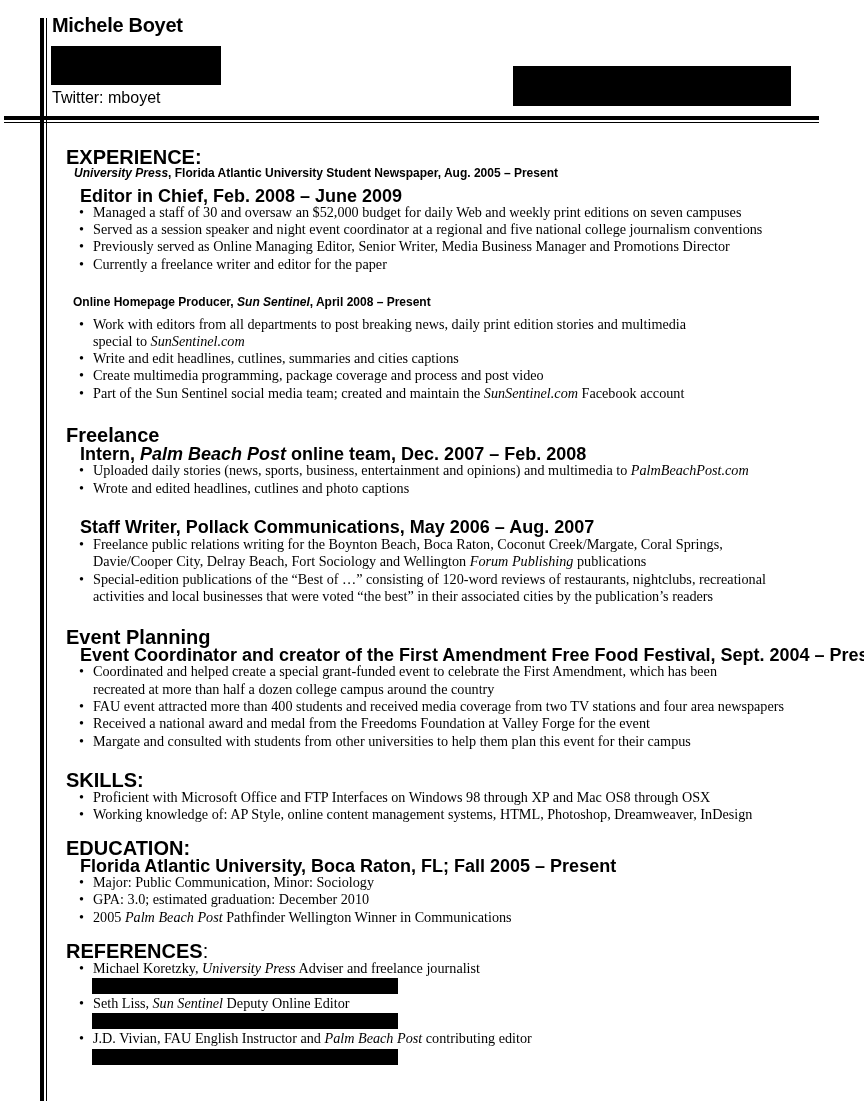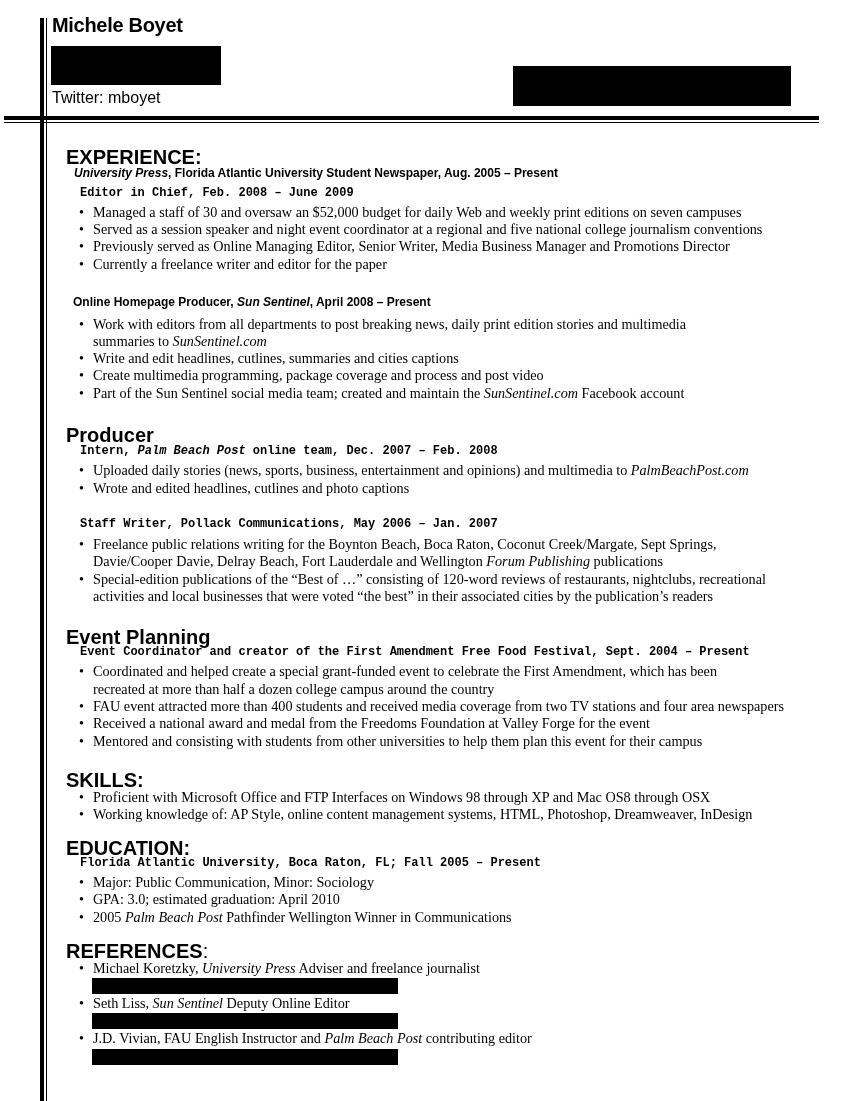--- a/index.html
+++ b/index.html
@@ -6,21 +6,21 @@
   body { width:864px; height:1101px; position:relative; overflow:hidden; color:#000; }
   .vline-thick { position:absolute; left:40px; top:18px; width:4px; height:1083px; background:#000; }
   .vline-thin { position:absolute; left:46px; top:18px; width:1px; height:1083px; background:#000; }
   .hline-thick { position:absolute; left:4px; top:116px; width:815px; height:4px; background:#000; }
   .hline-thin { position:absolute; left:4px; top:122px; width:815px; height:1px; background:#000; }
   .name { position:absolute; left:52px; top:14px; font-family:"Liberation Sans", sans-serif; font-weight:bold; font-size:20px; letter-spacing:-0.3px; }
   .redact { position:absolute; background:#000; }
   .twitter { position:absolute; left:52px; top:89px; font-family:"Liberation Sans", sans-serif; font-size:16px; }
   .h1 { position:absolute; font-family:"Liberation Sans", sans-serif; font-weight:bold; font-size:20px; }
   .h2 { position:absolute; font-family:Liberation Sans, sans-serif; font-weight:bold; font-size:12px; white-space:nowrap; }
-  .h3 { position:absolute; font-family:Liberation Mono, monospace; font-weight:bold; font-size:12px; white-space:nowrap; }
+  .h3 { position:absolute; font-family:Liberation Sans, sans-serif; font-weight:bold; font-size:18px; white-space:nowrap; }
   .b { position:absolute; font-family:"Liberation Serif", serif; font-size:14.2px; white-space:nowrap; line-height:17px; }
   .b .dot { position:absolute; left:-14px; top:0; }
   i { font-style:italic; }
   .ref-plain { font-weight:normal; }
 </style>
 </head>
 <body>
 
 <div class="vline-thick"></div>
 <div class="vline-thin"></div>
@@ -35,52 +35,52 @@
 <div class="h1" style="left:66px;top:146px;">EXPERIENCE:</div>
 <div class="h2" style="left:74px;top:166px;"><i>University Press</i><span>, Florida Atlantic University Student Newspaper, Aug. 2005 – Present</span></div>
 <div class="h3" style="left:80px;top:186px;">Editor in Chief, Feb. 2008 – June 2009</div>
 <div class="b" style="left:93px;top:204px;"><span class="dot">•</span><span>Managed a staff of 30 and oversaw an $52,000 budget for daily Web and weekly print editions on seven campuses</span></div>
 <div class="b" style="left:93px;top:221px;"><span class="dot">•</span><span>Served as a session speaker and night event coordinator at a regional and five national college journalism conventions</span></div>
 <div class="b" style="left:93px;top:238px;"><span class="dot">•</span><span>Previously served as Online Managing Editor, Senior Writer, Media Business Manager and Promotions Director</span></div>
 <div class="b" style="left:93px;top:256px;"><span class="dot">•</span><span>Currently a freelance writer and editor for the paper</span></div>
 
 <div class="h2" style="left:73px;top:295px;"><span>Online Homepage Producer, </span><i>Sun Sentinel</i><span>, April 2008 – Present</span></div>
 <div class="b" style="left:93px;top:316px;"><span class="dot">•</span><span>Work with editors from all departments to post breaking news, daily print edition stories and multimedia</span></div>
-<div class="b" style="left:93px;top:333px;"><span>summaries to </span><i>SunSentinel.com</i></div>
+<div class="b" style="left:93px;top:333px;"><span>special to </span><i>SunSentinel.com</i></div>
 <div class="b" style="left:93px;top:350px;"><span class="dot">•</span><span>Write and edit headlines, cutlines, summaries and cities captions</span></div>
 <div class="b" style="left:93px;top:367px;"><span class="dot">•</span><span>Create multimedia programming, package coverage and process and post video</span></div>
 <div class="b" style="left:93px;top:385px;"><span class="dot">•</span><span>Part of the Sun Sentinel social media team; created and maintain the </span><i>SunSentinel.com</i><span> Facebook account</span></div>
 
-<div class="h1" style="left:66px;top:424px;">Producer</div>
+<div class="h1" style="left:66px;top:424px;">Freelance</div>
 <div class="h3" style="left:80px;top:444px;"><span>Intern, </span><i>Palm Beach Post</i><span> online team, Dec. 2007 – Feb. 2008</span></div>
 <div class="b" style="left:93px;top:462px;"><span class="dot">•</span><span>Uploaded daily stories (news, sports, business, entertainment and opinions) and multimedia to </span><i>PalmBeachPost.com</i></div>
 <div class="b" style="left:93px;top:480px;"><span class="dot">•</span><span>Wrote and edited headlines, cutlines and photo captions</span></div>
 
-<div class="h3" style="left:80px;top:517px;">Staff Writer, Pollack Communications, May 2006 –  Jan. 2007</div>
-<div class="b" style="left:93px;top:536px;"><span class="dot">•</span><span>Freelance public relations writing for the Boynton Beach, Boca Raton, Coconut Creek/Margate, Sept Springs,</span></div>
-<div class="b" style="left:93px;top:553px;"><span>Davie/Cooper Davie, Delray Beach, Fort Lauderdale and Wellington </span><i>Forum Publishing</i><span> publications</span></div>
+<div class="h3" style="left:80px;top:517px;">Staff Writer, Pollack Communications, May 2006 –  Aug. 2007</div>
+<div class="b" style="left:93px;top:536px;"><span class="dot">•</span><span>Freelance public relations writing for the Boynton Beach, Boca Raton, Coconut Creek/Margate, Coral Springs,</span></div>
+<div class="b" style="left:93px;top:553px;"><span>Davie/Cooper City, Delray Beach, Fort Sociology and Wellington </span><i>Forum Publishing</i><span> publications</span></div>
 <div class="b" style="left:93px;top:571px;"><span class="dot">•</span><span>Special-edition publications of the “Best of …” consisting of 120-word reviews of restaurants, nightclubs, recreational</span></div>
 <div class="b" style="left:93px;top:588px;">activities and local businesses that were voted “the best” in their associated cities by the publication’s readers</div>
 
 <div class="h1" style="left:66px;top:626px;">Event Planning</div>
 <div class="h3" style="left:80px;top:645px;">Event Coordinator and creator of the First Amendment Free Food Festival, Sept. 2004 – Present</div>
 <div class="b" style="left:93px;top:663px;"><span class="dot">•</span><span>Coordinated and helped create a special grant-funded event to celebrate the First Amendment, which has been</span></div>
 <div class="b" style="left:93px;top:681px;">recreated at more than half a dozen college campus around the country</div>
 <div class="b" style="left:93px;top:698px;"><span class="dot">•</span><span>FAU event attracted more than 400 students and received media coverage from two TV stations and four area newspapers</span></div>
 <div class="b" style="left:93px;top:715px;"><span class="dot">•</span><span>Received a national award and medal from the Freedoms Foundation at Valley Forge for the event</span></div>
-<div class="b" style="left:93px;top:733px;"><span class="dot">•</span><span>Mentored and consisting with students from other universities to help them plan this event for their campus</span></div>
+<div class="b" style="left:93px;top:733px;"><span class="dot">•</span><span>Margate and consulted with students from other universities to help them plan this event for their campus</span></div>
 
 <div class="h1" style="left:66px;top:769px;">SKILLS:</div>
 <div class="b" style="left:93px;top:789px;"><span class="dot">•</span><span>Proficient with Microsoft Office and FTP Interfaces on Windows 98 through XP and Mac OS8 through OSX</span></div>
 <div class="b" style="left:93px;top:806px;"><span class="dot">•</span><span>Working knowledge of: AP Style, online content management systems, HTML, Photoshop, Dreamweaver, InDesign</span></div>
 
 <div class="h1" style="left:66px;top:837px;">EDUCATION:</div>
 <div class="h3" style="left:80px;top:856px;">Florida Atlantic University, Boca Raton, FL; Fall 2005 – Present</div>
 <div class="b" style="left:93px;top:874px;"><span class="dot">•</span><span>Major: Public Communication, Minor: Sociology</span></div>
-<div class="b" style="left:93px;top:891px;"><span class="dot">•</span><span>GPA: 3.0; estimated graduation: April 2010</span></div>
+<div class="b" style="left:93px;top:891px;"><span class="dot">•</span><span>GPA: 3.0; estimated graduation: December 2010</span></div>
 <div class="b" style="left:93px;top:909px;"><span class="dot">•</span><span>2005 </span><i>Palm Beach Post</i><span> Pathfinder Wellington Winner in Communications</span></div>
 
 <div class="h1" style="left:66px;top:940px;"><span>REFERENCES</span><span class="ref-plain">:</span></div>
 <div class="b" style="left:93px;top:960px;"><span class="dot">•</span><span>Michael Koretzky, </span><i>University Press</i><span> Adviser and freelance journalist</span></div>
 <div class="redact" style="left:92px;top:978px;width:306px;height:16px;"></div>
 <div class="b" style="left:93px;top:995px;"><span class="dot">•</span><span>Seth Liss, </span><i>Sun Sentinel</i><span> Deputy Online Editor</span></div>
 <div class="redact" style="left:92px;top:1013px;width:306px;height:16px;"></div>
 <div class="b" style="left:93px;top:1030px;"><span class="dot">•</span><span>J.D. Vivian, FAU English Instructor and </span><i>Palm Beach Post</i><span> contributing editor</span></div>
 <div class="redact" style="left:92px;top:1049px;width:306px;height:16px;"></div>
 

